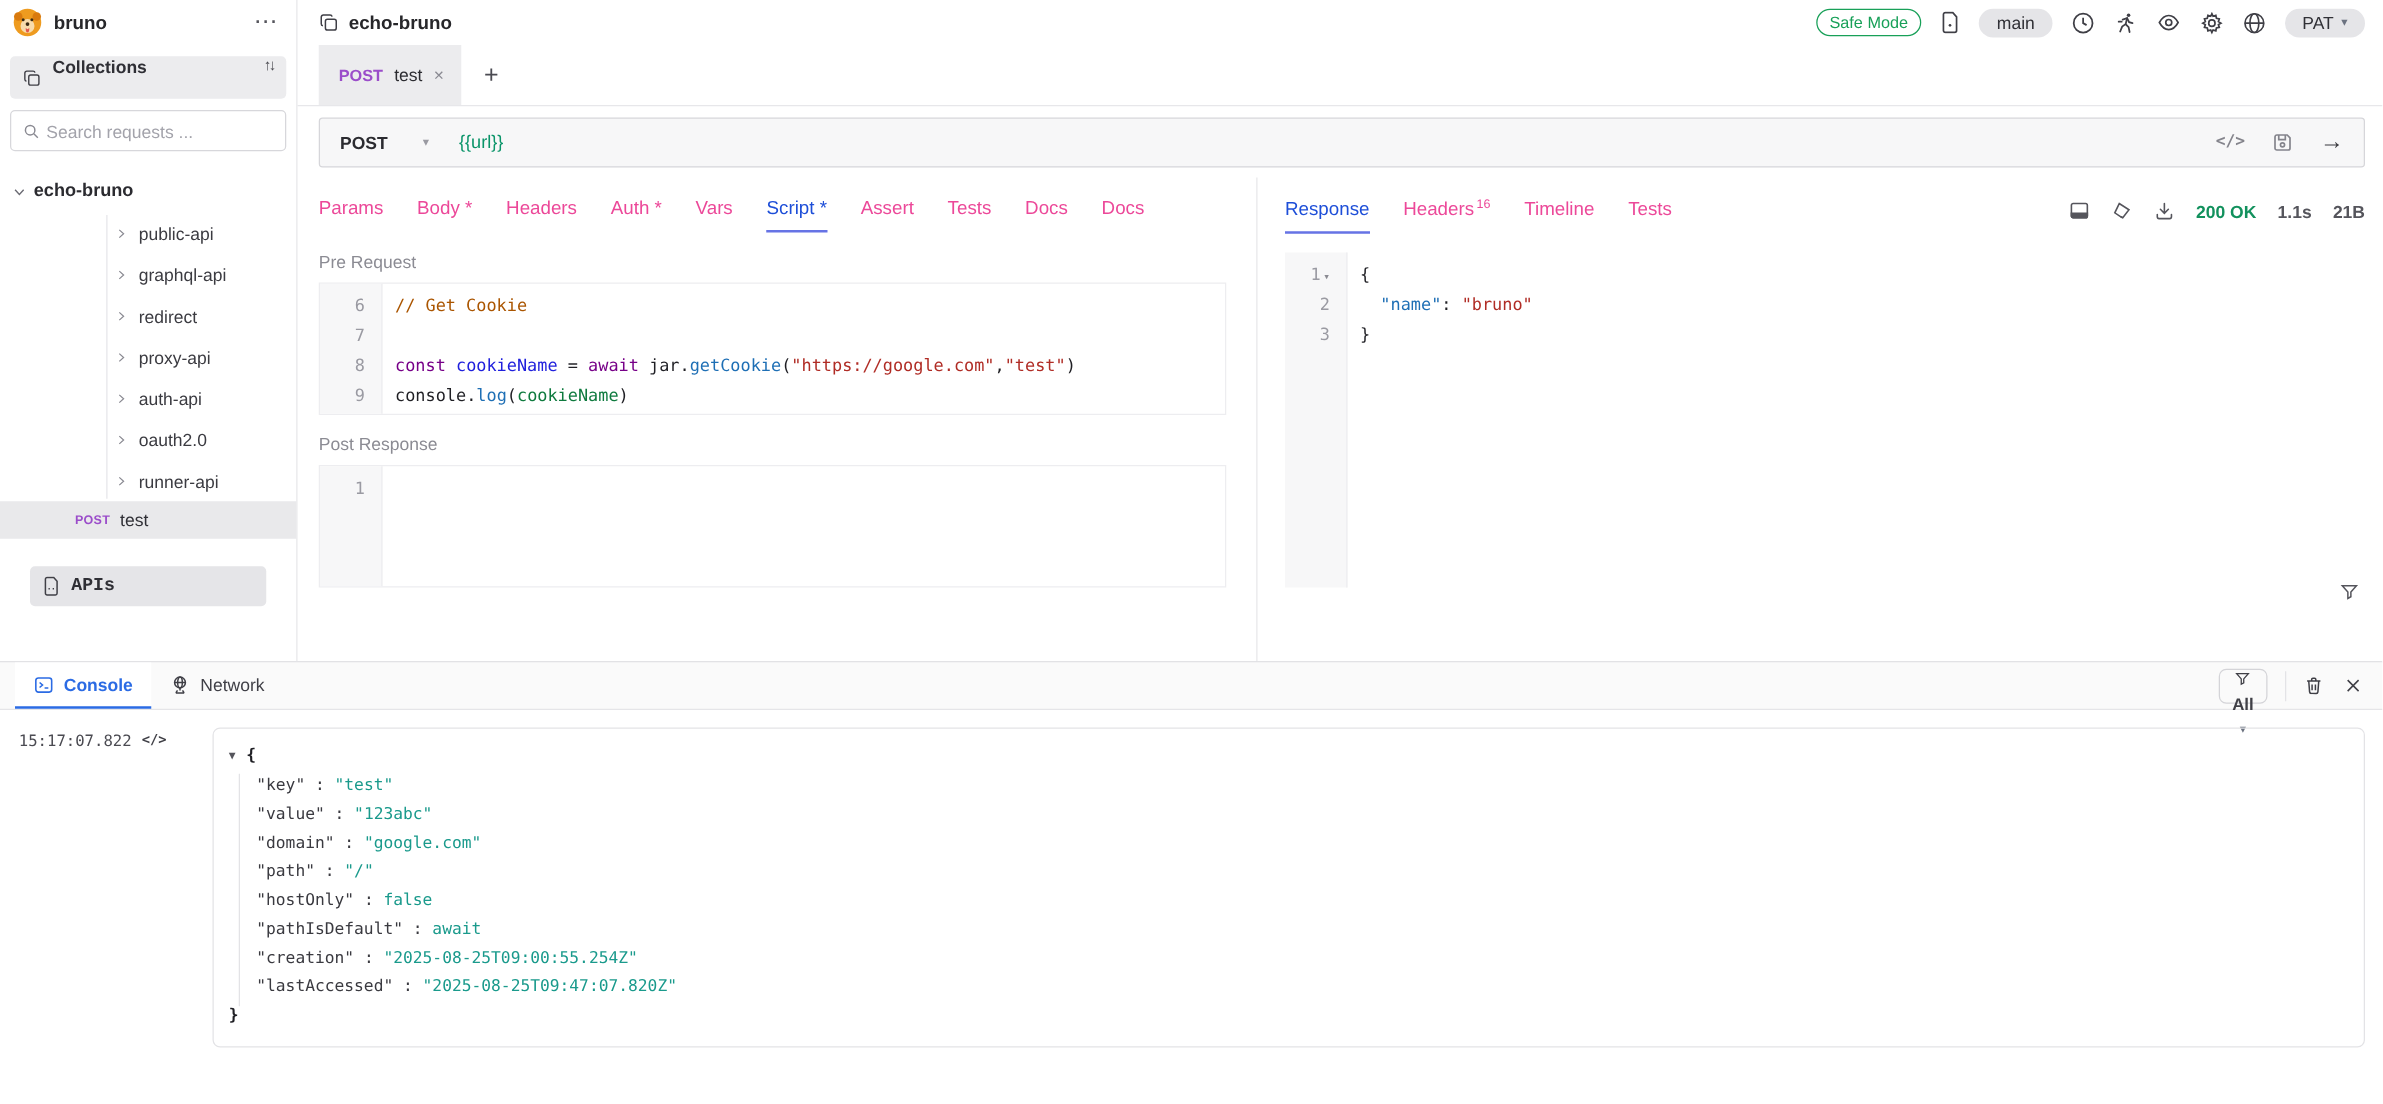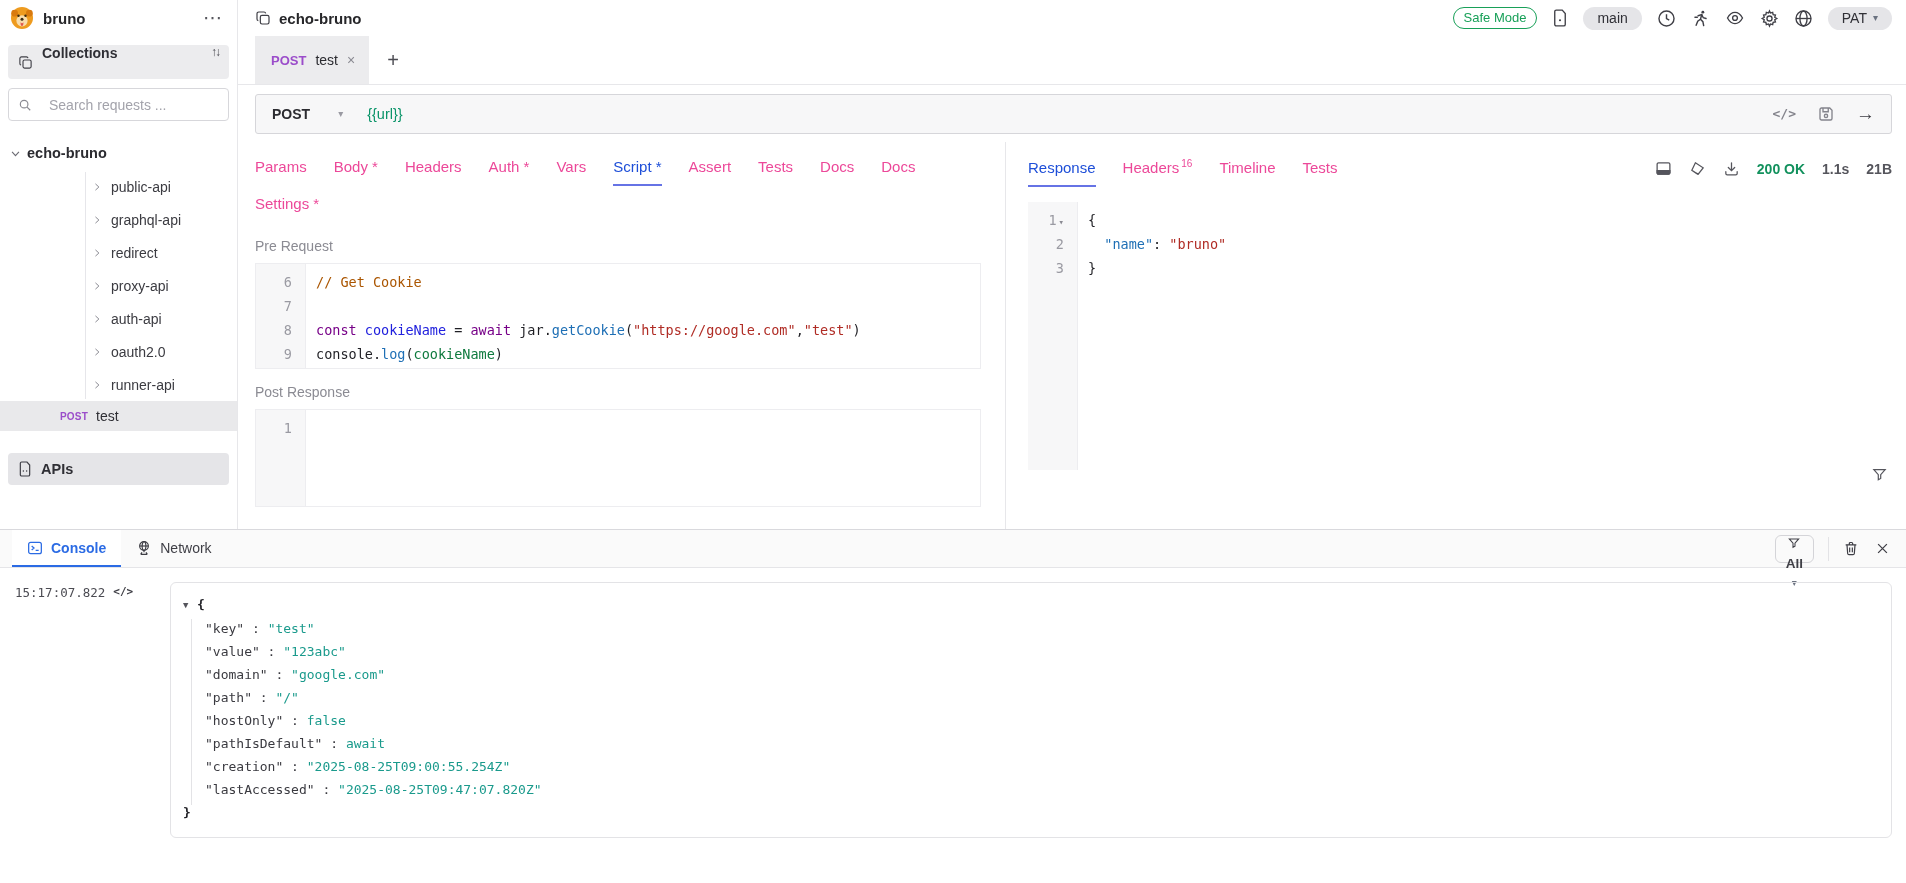--- a/index.html
+++ b/index.html
@@ -21,34 +21,34 @@
   .tb-icon { color:#3f3f46; display:flex; align-items:center; }
 
   
   .middle { flex:none; height:493px; display:flex; }
 
   
   .sidebar { width:238px; flex:none; border-right:1px solid #e7e7ea; display:flex; flex-direction:column; padding-top:9px; position:relative; }
   .side-header { margin:0 8px; background:#ececee; border-radius:4px; height:34px; display:flex; padding:0 10px; gap:9px; cursor:pointer; }
   .side-header .lbl { font-size:14px; font-weight:600; color:#2f2f35; }
   .sort-ic { margin-left:auto; font-size:12px; color:#4b4b52; letter-spacing:-2px; }
-  .search-box { margin:9px 8px 0; height:33px; border:1px solid #d7d7db; border-radius:4px; background:#fff; display:flex; align-items:center; padding:0 9px; gap:17px; }
+  .search-box { margin:9px 8px 0; height:33px; border:1px solid #d7d7db; border-radius:4px; background:#fff; display:flex; align-items:center; padding:0 9px; gap:5px; }
   .search-box input { border:none; outline:none; font-size:14px; color:#333; width:100%; font-family:"Liberation Sans",sans-serif; }
   .search-box input::placeholder { color:#a3a3ab; }
   .tree { margin-top:18px; }
   .tree-root { display:flex; align-items:center; gap:6px; padding:0 6px 0 10px; height:28px; cursor:pointer; }
   .tree-root .lbl { font-size:14.5px; font-weight:700; color:#2b2b30; }
   .tree-items { position:relative; margin-top:3px;margin-left:46px; }
   .tree-items .indent-line { position:absolute; left:39px; top:2px; bottom:2px; width:1px; background:#e6e6ea; }
   .tree-item { height:33px; display:flex; align-items:center; gap:9px; padding-left:46px; font-size:14px; color:#3b3b41; cursor:pointer; }
   .tree-item .chev { display:flex; }
   .req-item { height:30px; display:flex; align-items:center; gap:8px; padding-left:60px; background:#e9e9eb; cursor:pointer; }
   .req-item .method { font-size:10px; font-weight:700; color:var(--purple); letter-spacing:.2px; }
   .req-item .lbl { font-size:14px; color:#2f2f35; }
-  .apis-bar { margin:22px 8px 0; background:#e5e5e8; border-radius:4px; height:32px; display:flex; align-items:center; gap:9px; padding:0 10px; cursor:pointer; }
+  .apis-bar { margin:22px 24px 0; background:#e5e5e8; border-radius:4px; height:32px; display:flex; align-items:center; gap:9px; padding:0 10px; cursor:pointer;font-family:Liberation Mono, monospace; }
   .apis-bar .lbl { font-size:14.5px; font-weight:600; color:#2f2f35; }
 
   
   .main { flex:1; display:flex; flex-direction:column; min-width:0; }
   .tabstrip { height:49px; flex:none; border-bottom:1px solid #e7e7ea; display:flex; align-items:stretch; padding-left:17px; }
   .reqtab { background:#ececee; display:flex; align-items:center; gap:9px; padding:0 14px 0 16px; cursor:pointer; }
   .reqtab .method { color:var(--purple); font-size:13px; font-weight:700; }
   .reqtab .lbl { font-size:14px; color:#2b2b30; }
   .reqtab .close { color:#8a8a92; font-size:14px; cursor:pointer; }
   .newtab { display:flex; align-items:center; padding:0 18px; font-size:20px; color:#4b4b52; cursor:pointer; font-weight:400; }
@@ -351,23 +351,20 @@
               <div class="ptab"><span>Params</span></div>
               <div class="ptab"><span>Body *</span></div>
               <div class="ptab"><span>Headers</span></div>
               <div class="ptab"><span>Auth *</span></div>
               <div class="ptab"><span>Vars</span></div>
               <div class="ptab active"><span>Script *</span></div>
               <div class="ptab"><span>Assert</span></div>
               <div class="ptab"><span>Tests</span></div>
               <div class="ptab"><span>Docs</span></div>
               <div class="ptab"><span>Docs</span></div>
-            </div>
-          <div class="ptabs row2">
-              <div class="ptab"><span>Settings *</span></div>
             </div>
           <div class="section-label pre-label">Pre Request</div>
           <div class="editor ed-pre">
               <div class="ed-gutter">
                 <div class="gnum">6</div>
                 <div class="gnum">7</div>
                 <div class="gnum">8</div>
                 <div class="gnum">9</div>
               </div>
               <div class="ed-code"><div class="cline"><span class="tk-comment">// Get Cookie</span></div><div class="cline">&nbsp;</div><div class="cline"><span class="tk-keyword">const</span><span class="tk-plain"> </span><span class="tk-def">cookieName</span><span class="tk-plain"> = </span><span class="tk-keyword">await</span><span class="tk-plain"> </span><span class="tk-var">jar</span><span class="tk-plain">.</span><span class="tk-prop">getCookie</span><span class="tk-plain">(</span><span class="tk-str">"https://google.com"</span><span class="tk-plain">,</span><span class="tk-str">"test"</span><span class="tk-plain">)</span></div><div class="cline"><span class="tk-var">console</span><span class="tk-plain">.</span><span class="tk-prop">log</span><span class="tk-plain">(</span><span class="tk-var2">cookieName</span><span class="tk-plain">)</span></div></div>

